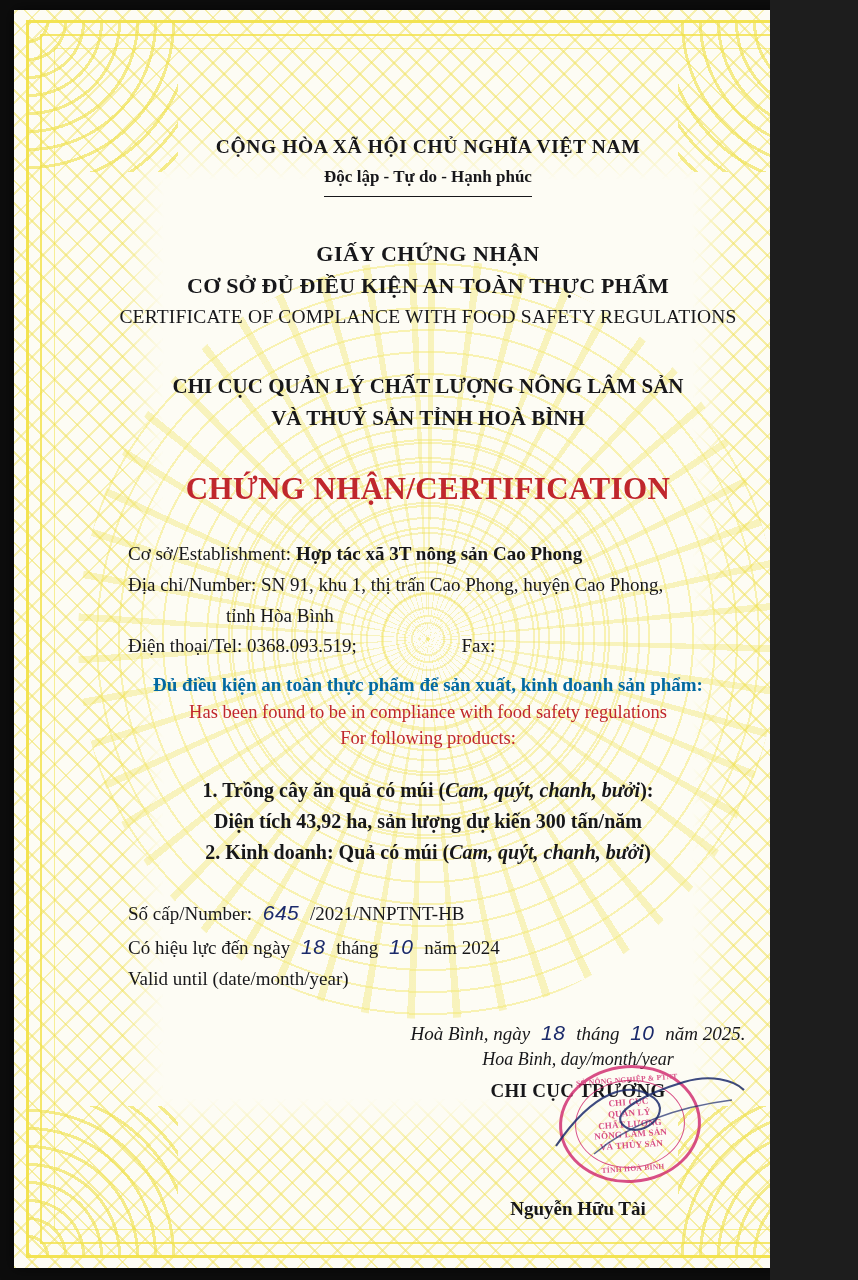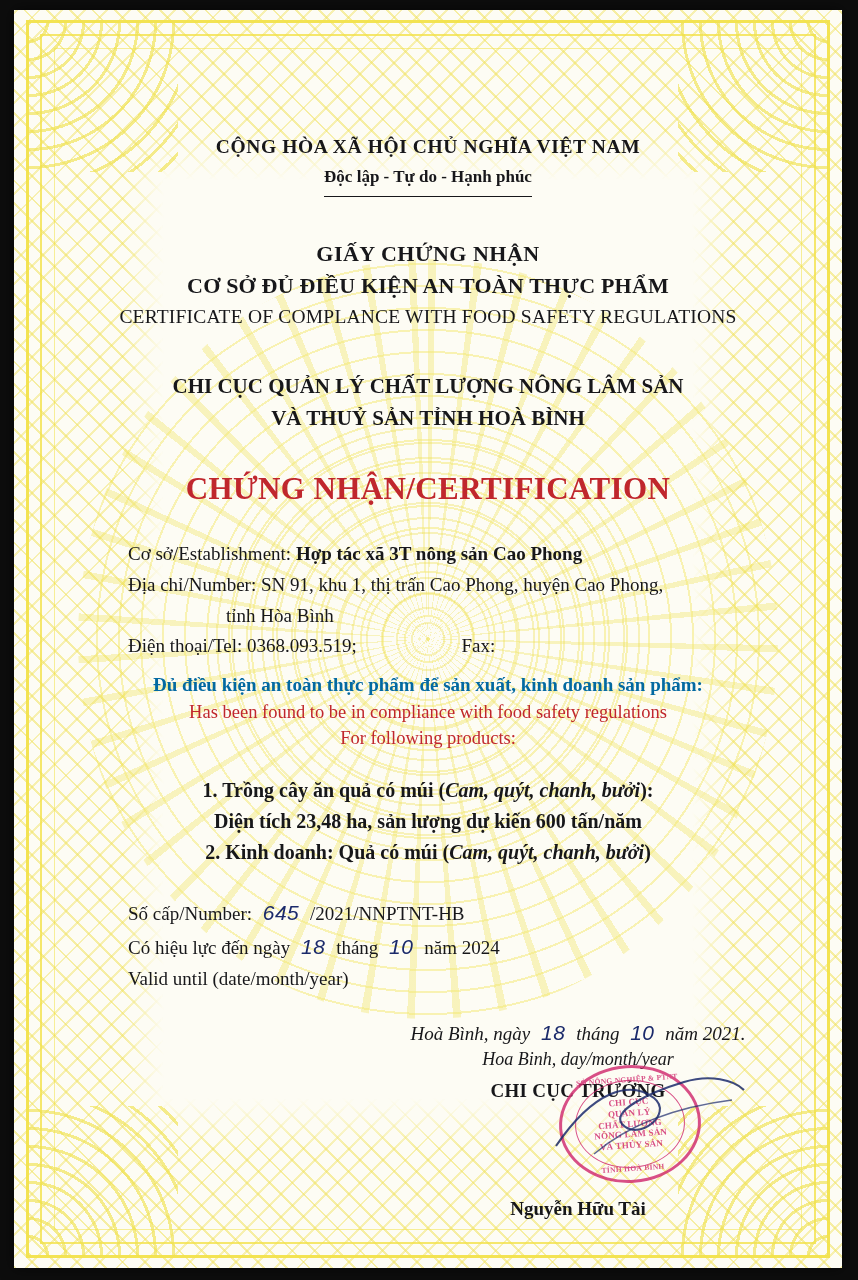--- a/index.html
+++ b/index.html
@@ -10,21 +10,21 @@
   body {
     width: 858px;
     height: 1280px;
     overflow: hidden;
     font-family: "Liberation Serif", serif;
   }
 
   
   .photo {
     position: relative;
-    width: 858px;
+    width: 770px;
     height: 1280px;
     background: #0d0d0d;
     overflow: hidden;
   }
   .paper {
     position: absolute;
     left: 14px;
     top: 10px;
     width: 828px;
     height: 1258px;
@@ -362,21 +362,21 @@
 
       <div class="t-red-line">Đủ điều kiện an toàn thực phẩm để sản xuất, kinh doanh sản phẩm:</div>
       <div class="t-red-sub">Has been found to be in compliance with food safety regulations</div>
       <div class="t-red-sub2">For following products:</div>
 
       <div class="products">
         <div class="p-line">
           <span>1. Trồng cây ăn quả có múi (</span><i>Cam, quýt, chanh, bưởi</i><span>):</span>
         </div>
         <div class="p-line">
-          <span>Diện tích 23,48 ha, sản lượng dự kiến 600 tấn/năm</span><i></i><span></span>
+          <span>Diện tích 43,92 ha, sản lượng dự kiến 300 tấn/năm</span><i></i><span></span>
         </div>
         <div class="p-line">
           <span>2. Kinh doanh: Quả có múi (</span><i>Cam, quýt, chanh, bưởi</i><span>)</span>
         </div>
       </div>
 
       <div class="numbers">
         <div>
           <span>Số cấp/Number:</span>
           <span class="hand">645</span>
@@ -393,21 +393,21 @@
         <div>Valid until (date/month/year)</div>
       </div>
 
       <div class="signblock">
         <div class="s-place">
           <span>Hoà Bình, ngày</span>
           <span class="hand">18</span>
           <span>tháng</span>
           <span class="hand">10</span>
           <span>năm</span>
-          <span>2021.</span>
+          <span>2025.</span>
         </div>
         <div class="s-place-en">Hoa Binh, day/month/year</div>
         <div class="s-role">CHI CỤC TRƯỞNG</div>
         <div class="s-name">Nguyễn Hữu Tài</div>
       </div>
 
     </div>
 
     <div class="stamp">
       <div class="stamp-outer-text sot-top">SỞ NÔNG NGHIỆP &amp; PTNT</div>

